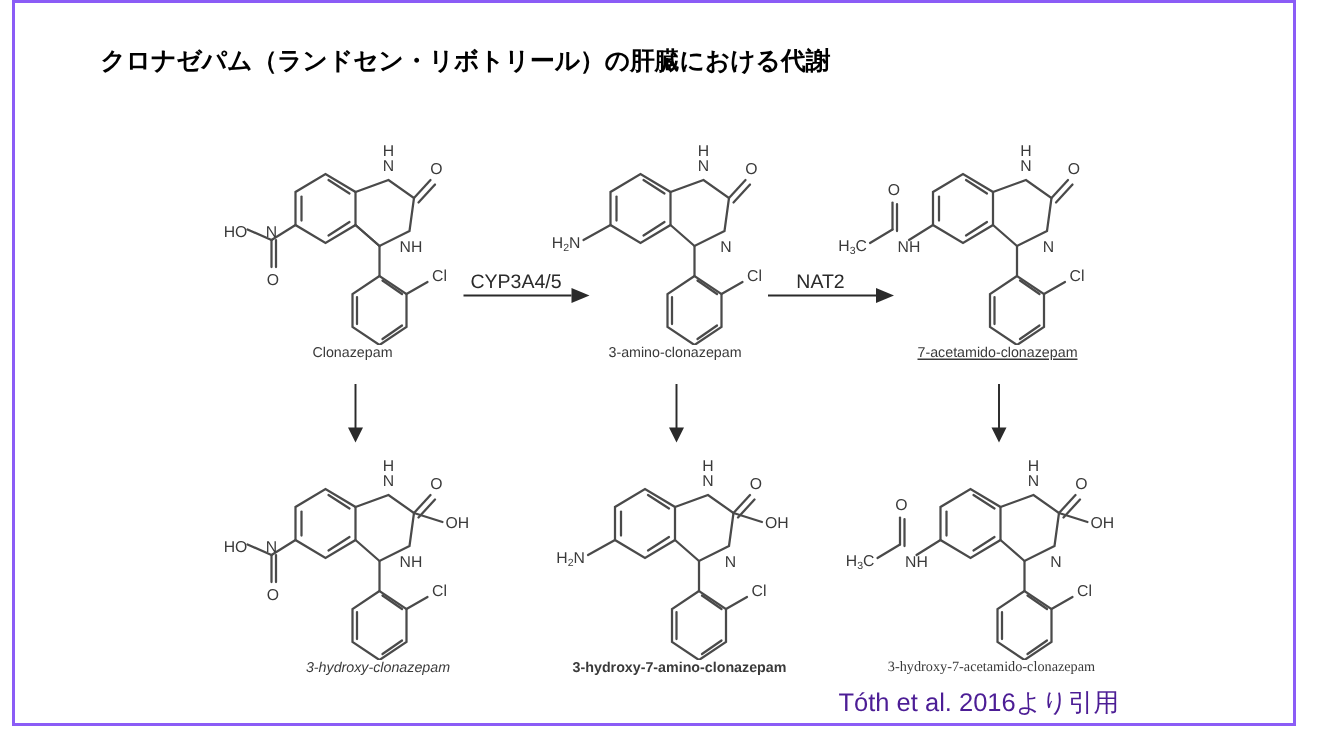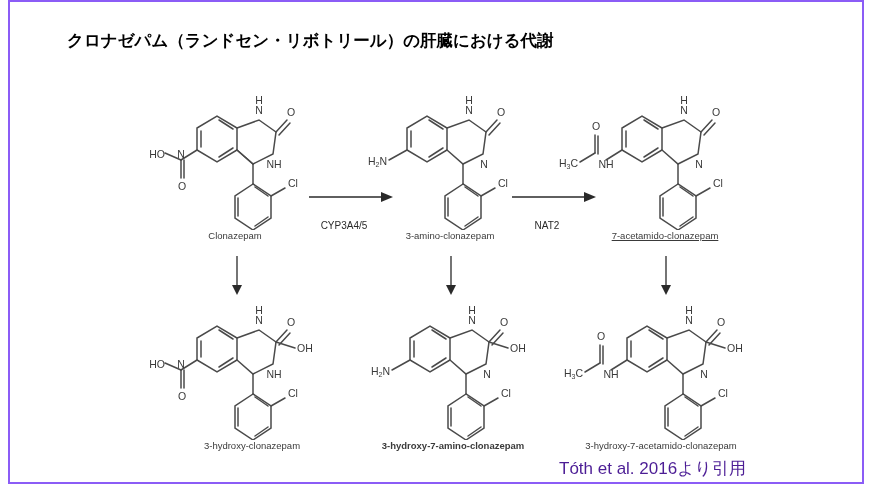--- a/index.html
+++ b/index.html
@@ -44,25 +44,24 @@
   .cmp-label {
     position: absolute;
     font-size: 9.5px;
     color: #3a3a3a;
     text-align: center;
     white-space: nowrap;
     transform: translateX(-50%);
   }
   .rxn-label {
     position: absolute;
-    font-size: 10px;
+    font-size: 13px;
     color: #2a2a2a;
     white-space: nowrap;
     transform: translateX(-50%);
-    margin-top: 40px;
   }
   #citation {
     position: absolute;
     left: 549px;
     top: 455px;
     font-size: 17px;
     color: #4c1d95;
     white-space: nowrap;
   }
   svg { display: block; }
@@ -266,21 +265,21 @@
           <text x="36" y="78">N</text>
           <text x="12" y="78">HO</text>
           <text x="37" y="110">O</text>
           <text x="148" y="107">Cl</text>
         </g>
         <g font-family="Liberation Sans, sans-serif" font-size="10.5" fill="#3a3a3a" text-anchor="start">
           <text x="152" y="62">OH</text>
         </g>
       </svg>
     </div>
-    <div class="cmp-label" style="left:242px; top:438px;">3-hydroxy-clonazepam</div>
+    <div class="cmp-label" style="left:242px; top:438px;font-style:italic;">3-hydroxy-clonazepam</div>
 
     <div class="struct" style="left:348px; top:288px; width:195px; height:150px;">
       <svg width="195" height="150" viewBox="0 0 195 150">
         <g stroke="#4a4a4a" stroke-width="1.5" fill="none" stroke-linecap="round">
           <path d="M52,70 L52,48 L72,36 L92,48 L92,70 L72,82 Z"></path>
           <path d="M56,67 L56,51"></path>
           <path d="M74,40 L88,49"></path>
           <path d="M88,68 L74,77"></path>
           <path d="M92,48 L114,40 L131,52 L128,74 L108,84 L92,70"></path>
           <path d="M131,52 L142,40"></path>
@@ -347,19 +346,19 @@
           <text x="46" y="50">O</text>
         </g>
         <g font-family="Liberation Sans, sans-serif" font-size="10.5" fill="#3a3a3a" text-anchor="end">
           <text x="28" y="87">H<tspan font-size="7" dy="2">3</tspan><tspan dy="-2">C</tspan></text>
         </g>
         <g font-family="Liberation Sans, sans-serif" font-size="10.5" fill="#3a3a3a" text-anchor="start">
           <text x="172" y="62">OH</text>
         </g>
       </svg>
     </div>
-    <div class="cmp-label" style="left:651px; top:438px;">3-hydroxy-7-acetamido-clonazepam</div>
+    <div class="cmp-label" style="left:651px; top:438px;font-family:Liberation Serif, serif;">3-hydroxy-7-acetamido-clonazepam</div>
 
   </div>
 
   <div id="citation">Tóth et al. 2016より引用</div>
 
 </div>
 
 </body></html>

